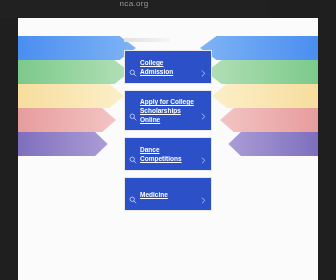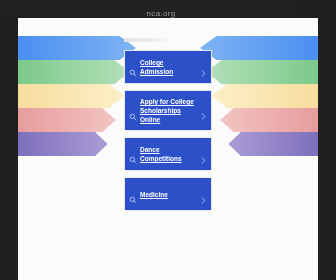--- a/index.html
+++ b/index.html
@@ -16,23 +16,22 @@
   }
 
   
   #browser-chrome {
     position: absolute;
     left: 0; top: 0;
     width: 268px;
     height: 18px;
     background: #212121;
     display: flex;
-    align-items: flex-end;
+    align-items: flex-start;
     justify-content: center;
-    padding-left: 27px;
   }
   #window-title {
     font-size: 8px;
     color: #9a9a9a;
     letter-spacing: 0.3px;
     line-height: 1;
     white-space: nowrap;
   }
 
   

